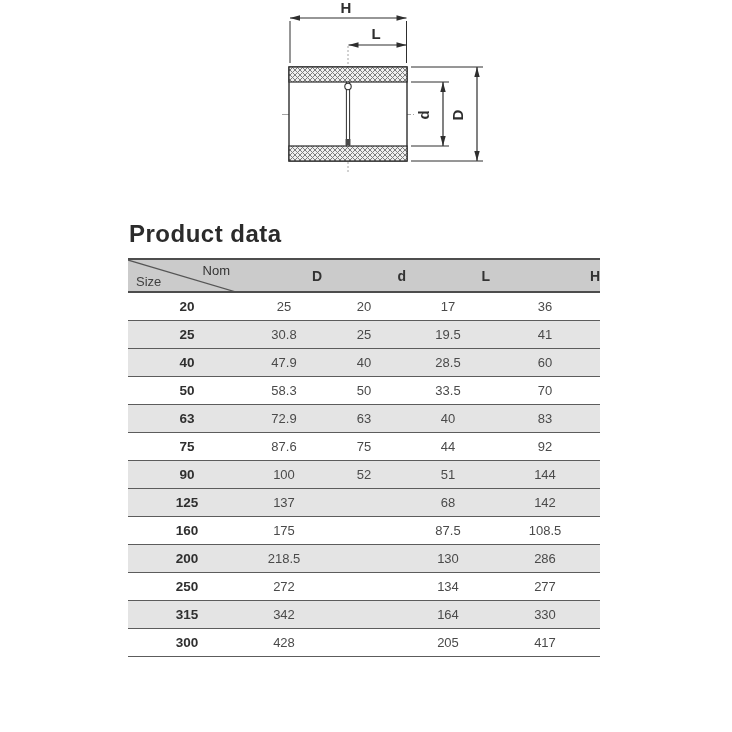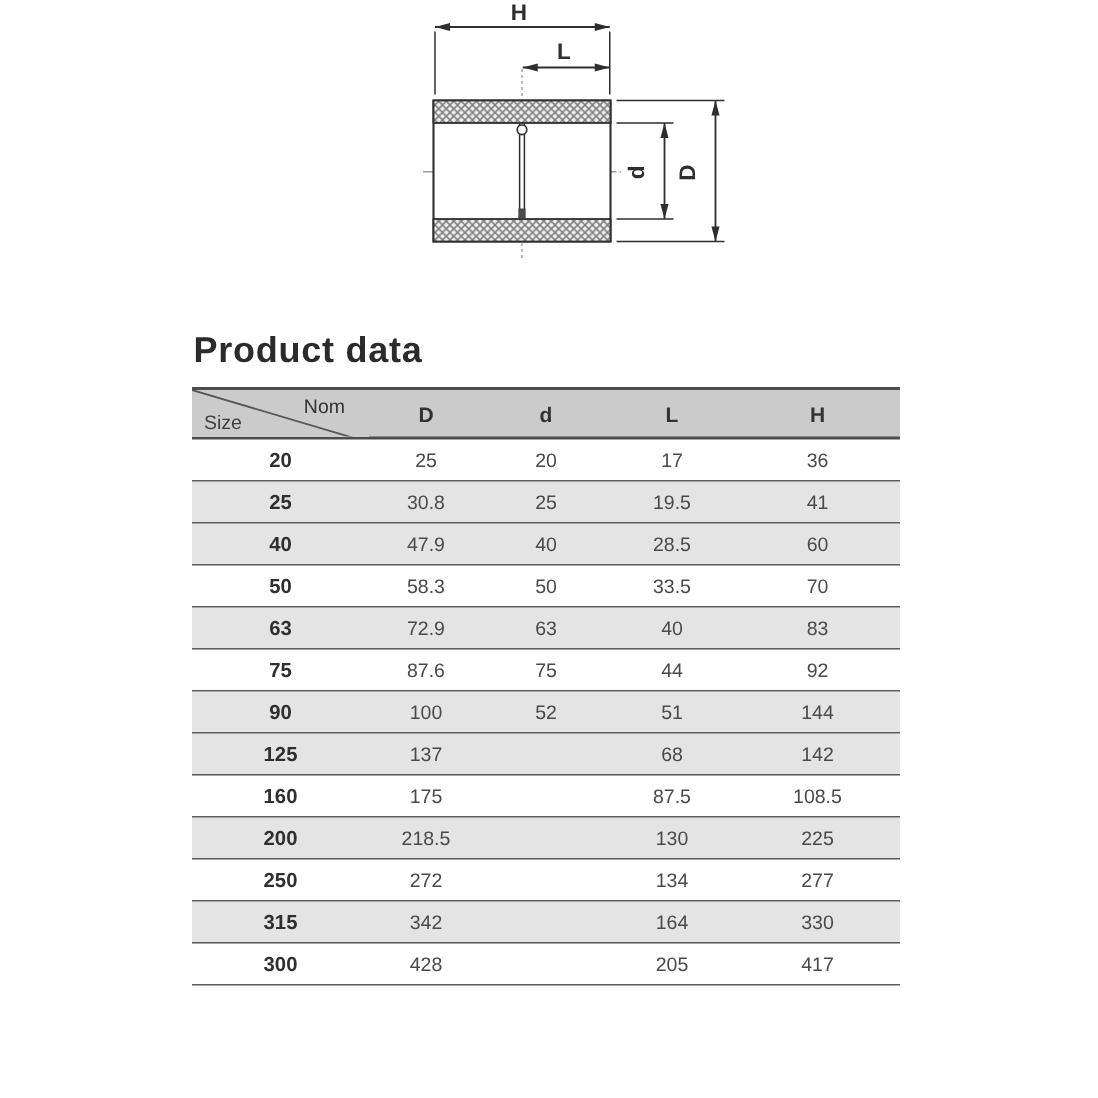--- a/index.html
+++ b/index.html
@@ -51,21 +51,21 @@
     table-layout: fixed;
   }
   .product-table thead th {
     background: var(--header-bg, #cbcbcb);
     height: 31px;
     border-top: 2px solid #4d4d4d;
     border-bottom: 2px solid #4d4d4d;
     font-size: 14px;
     font-weight: bold;
     color: #333333;
-    text-align: center;
+    text-align: right;
     padding: 0;
   }
   .product-table th.corner {
     position: relative;
     overflow: hidden;
   }
   .corner .diag {
     position: absolute;
     left: 0;
     top: 0;
@@ -256,21 +256,21 @@
           <td>175</td>
           <td></td>
           <td>87.5</td>
           <td>108.5</td>
         </tr>
         <tr class="alt">
           <td class="size-cell">200</td>
           <td>218.5</td>
           <td></td>
           <td>130</td>
-          <td>225</td>
+          <td>286</td>
         </tr>
         <tr>
           <td class="size-cell">250</td>
           <td>272</td>
           <td></td>
           <td>134</td>
           <td>277</td>
         </tr>
         <tr class="alt">
           <td class="size-cell">315</td>

